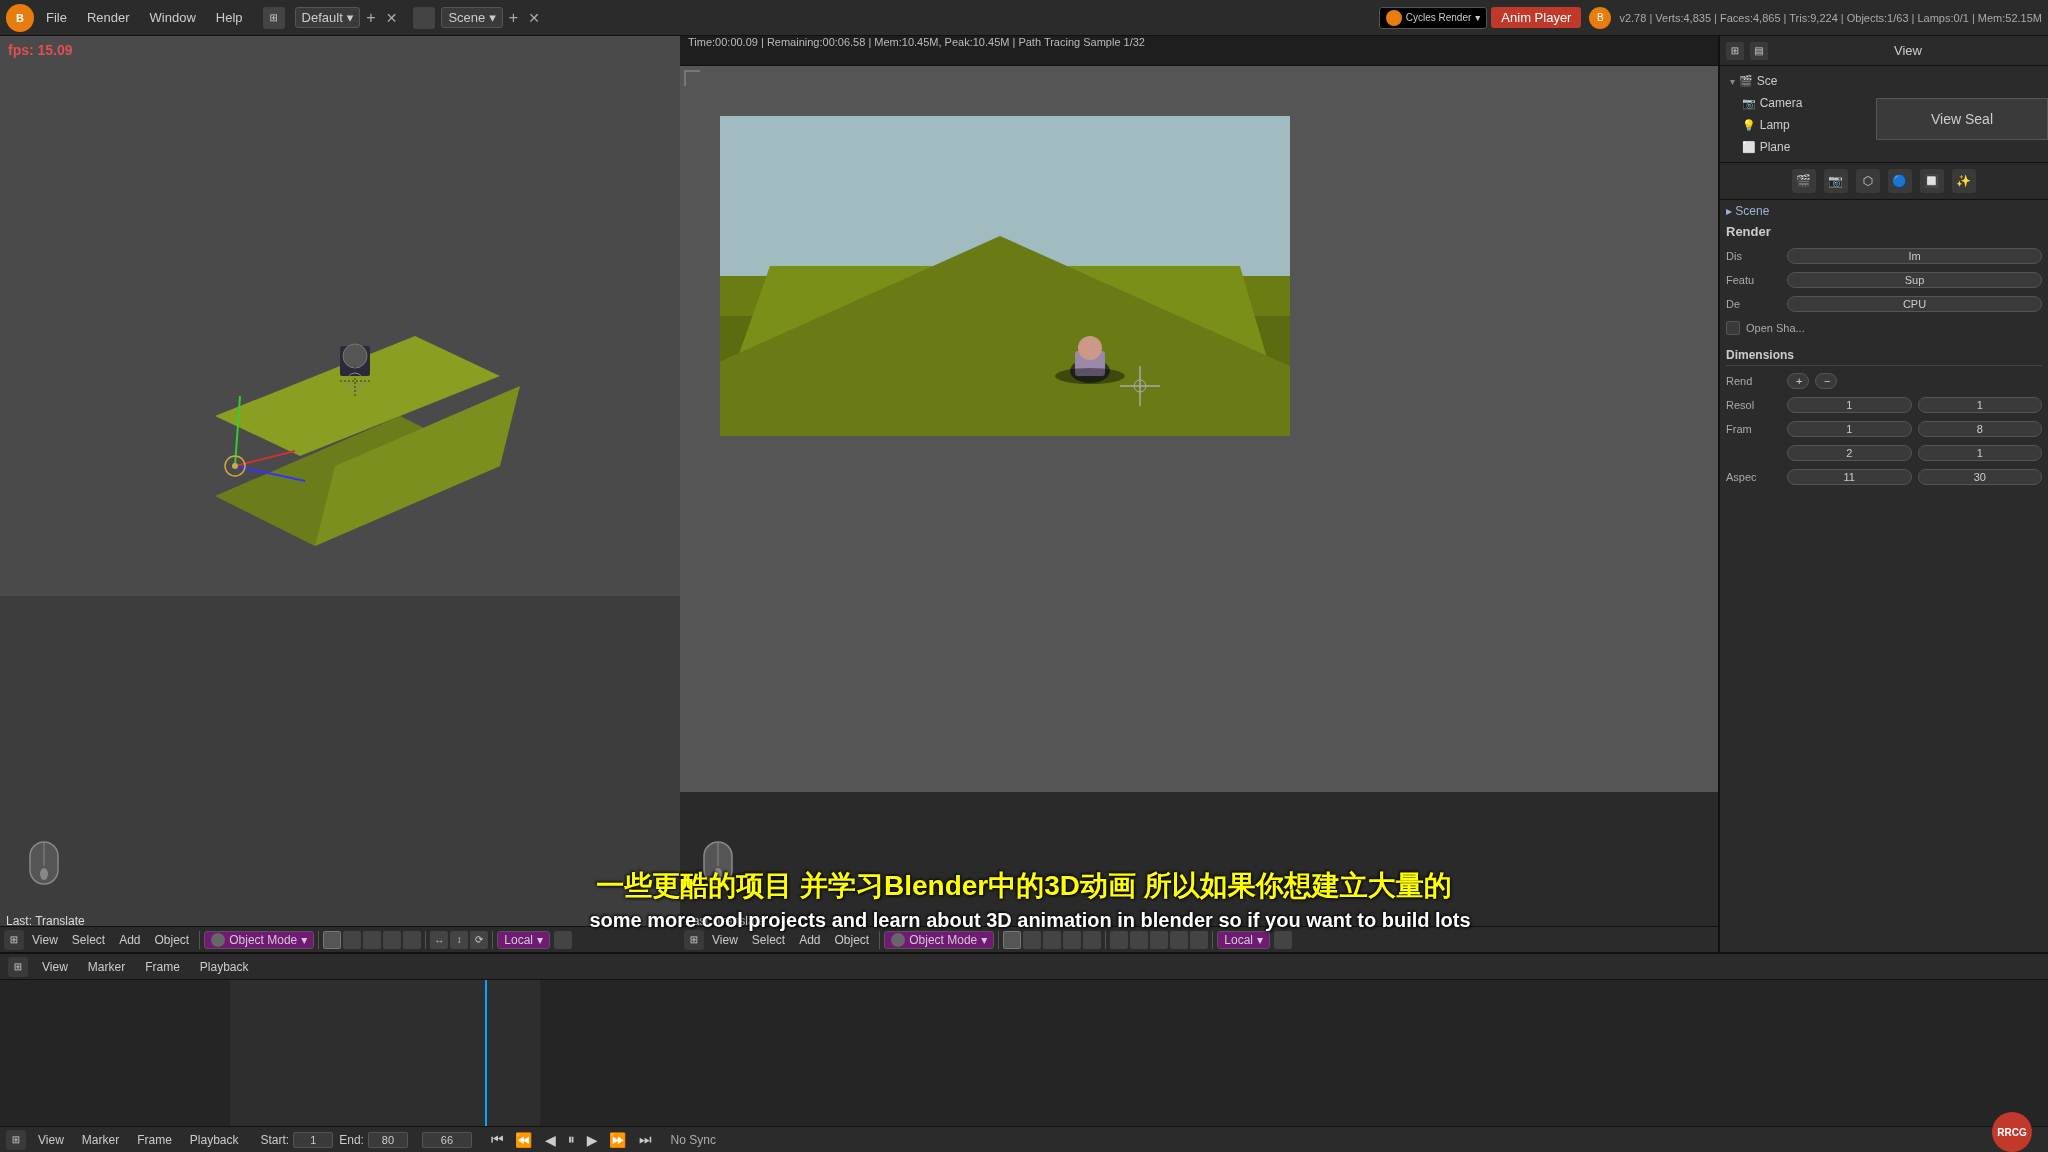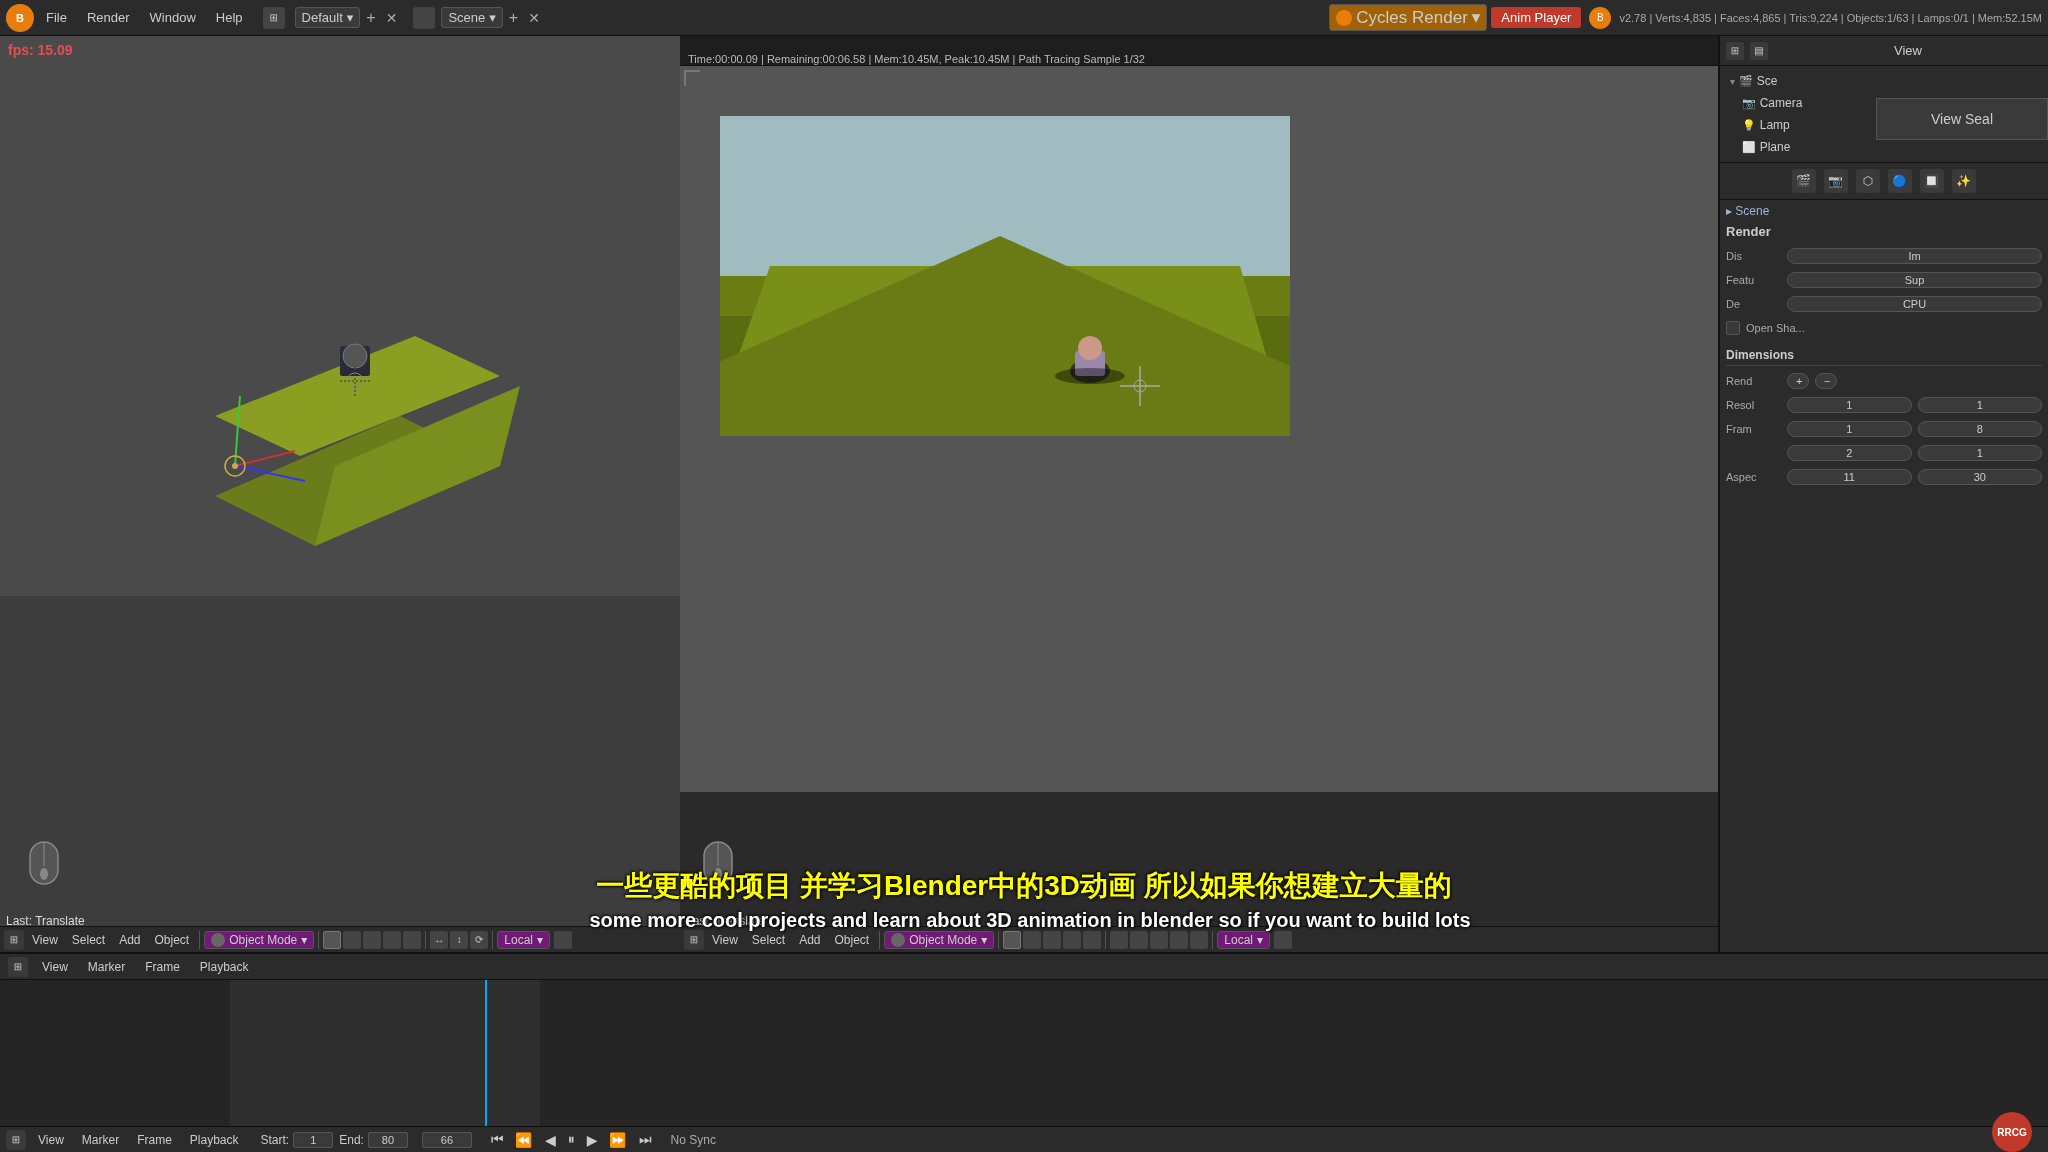--- a/index.html
+++ b/index.html
@@ -57,26 +57,26 @@
       background: #3a3a3a;
       border: 1px solid #555;
       border-radius: 3px;
       padding: 2px 6px;
       gap: 4px;
       margin-left: 4px;
       font-size: 13px;
     }
     .render-engine-selector {
       display: flex; align-items: center;
-      background: #a16207;
+      background: #000000;
       border: 1px solid #555;
       border-radius: 3px;
       padding: 2px 6px;
       gap: 4px;
-      font-size: 17px;
+      font-size: 10px;
       color: #ccc;
     }
     .anim-player-btn {
       background: #c0392b;
       color: white;
       padding: 3px 10px;
       border-radius: 3px;
       font-size: 13px;
       cursor: pointer;
     }
@@ -177,21 +177,21 @@
     }
 
     
     .render-stats {
       position: absolute;
       top: 0;
       left: 0; right: 0;
       height: 30px;
       background: #1e1e1e;
       display: flex;
-      align-items: flex-end;
+      align-items: flex-start;
       padding: 0 8px;
       font-size: 11px;
       color: #bbb;
       border-bottom: 1px solid #111;
       z-index: 10;
     }
 
     
     .render-canvas {
       position: absolute;

